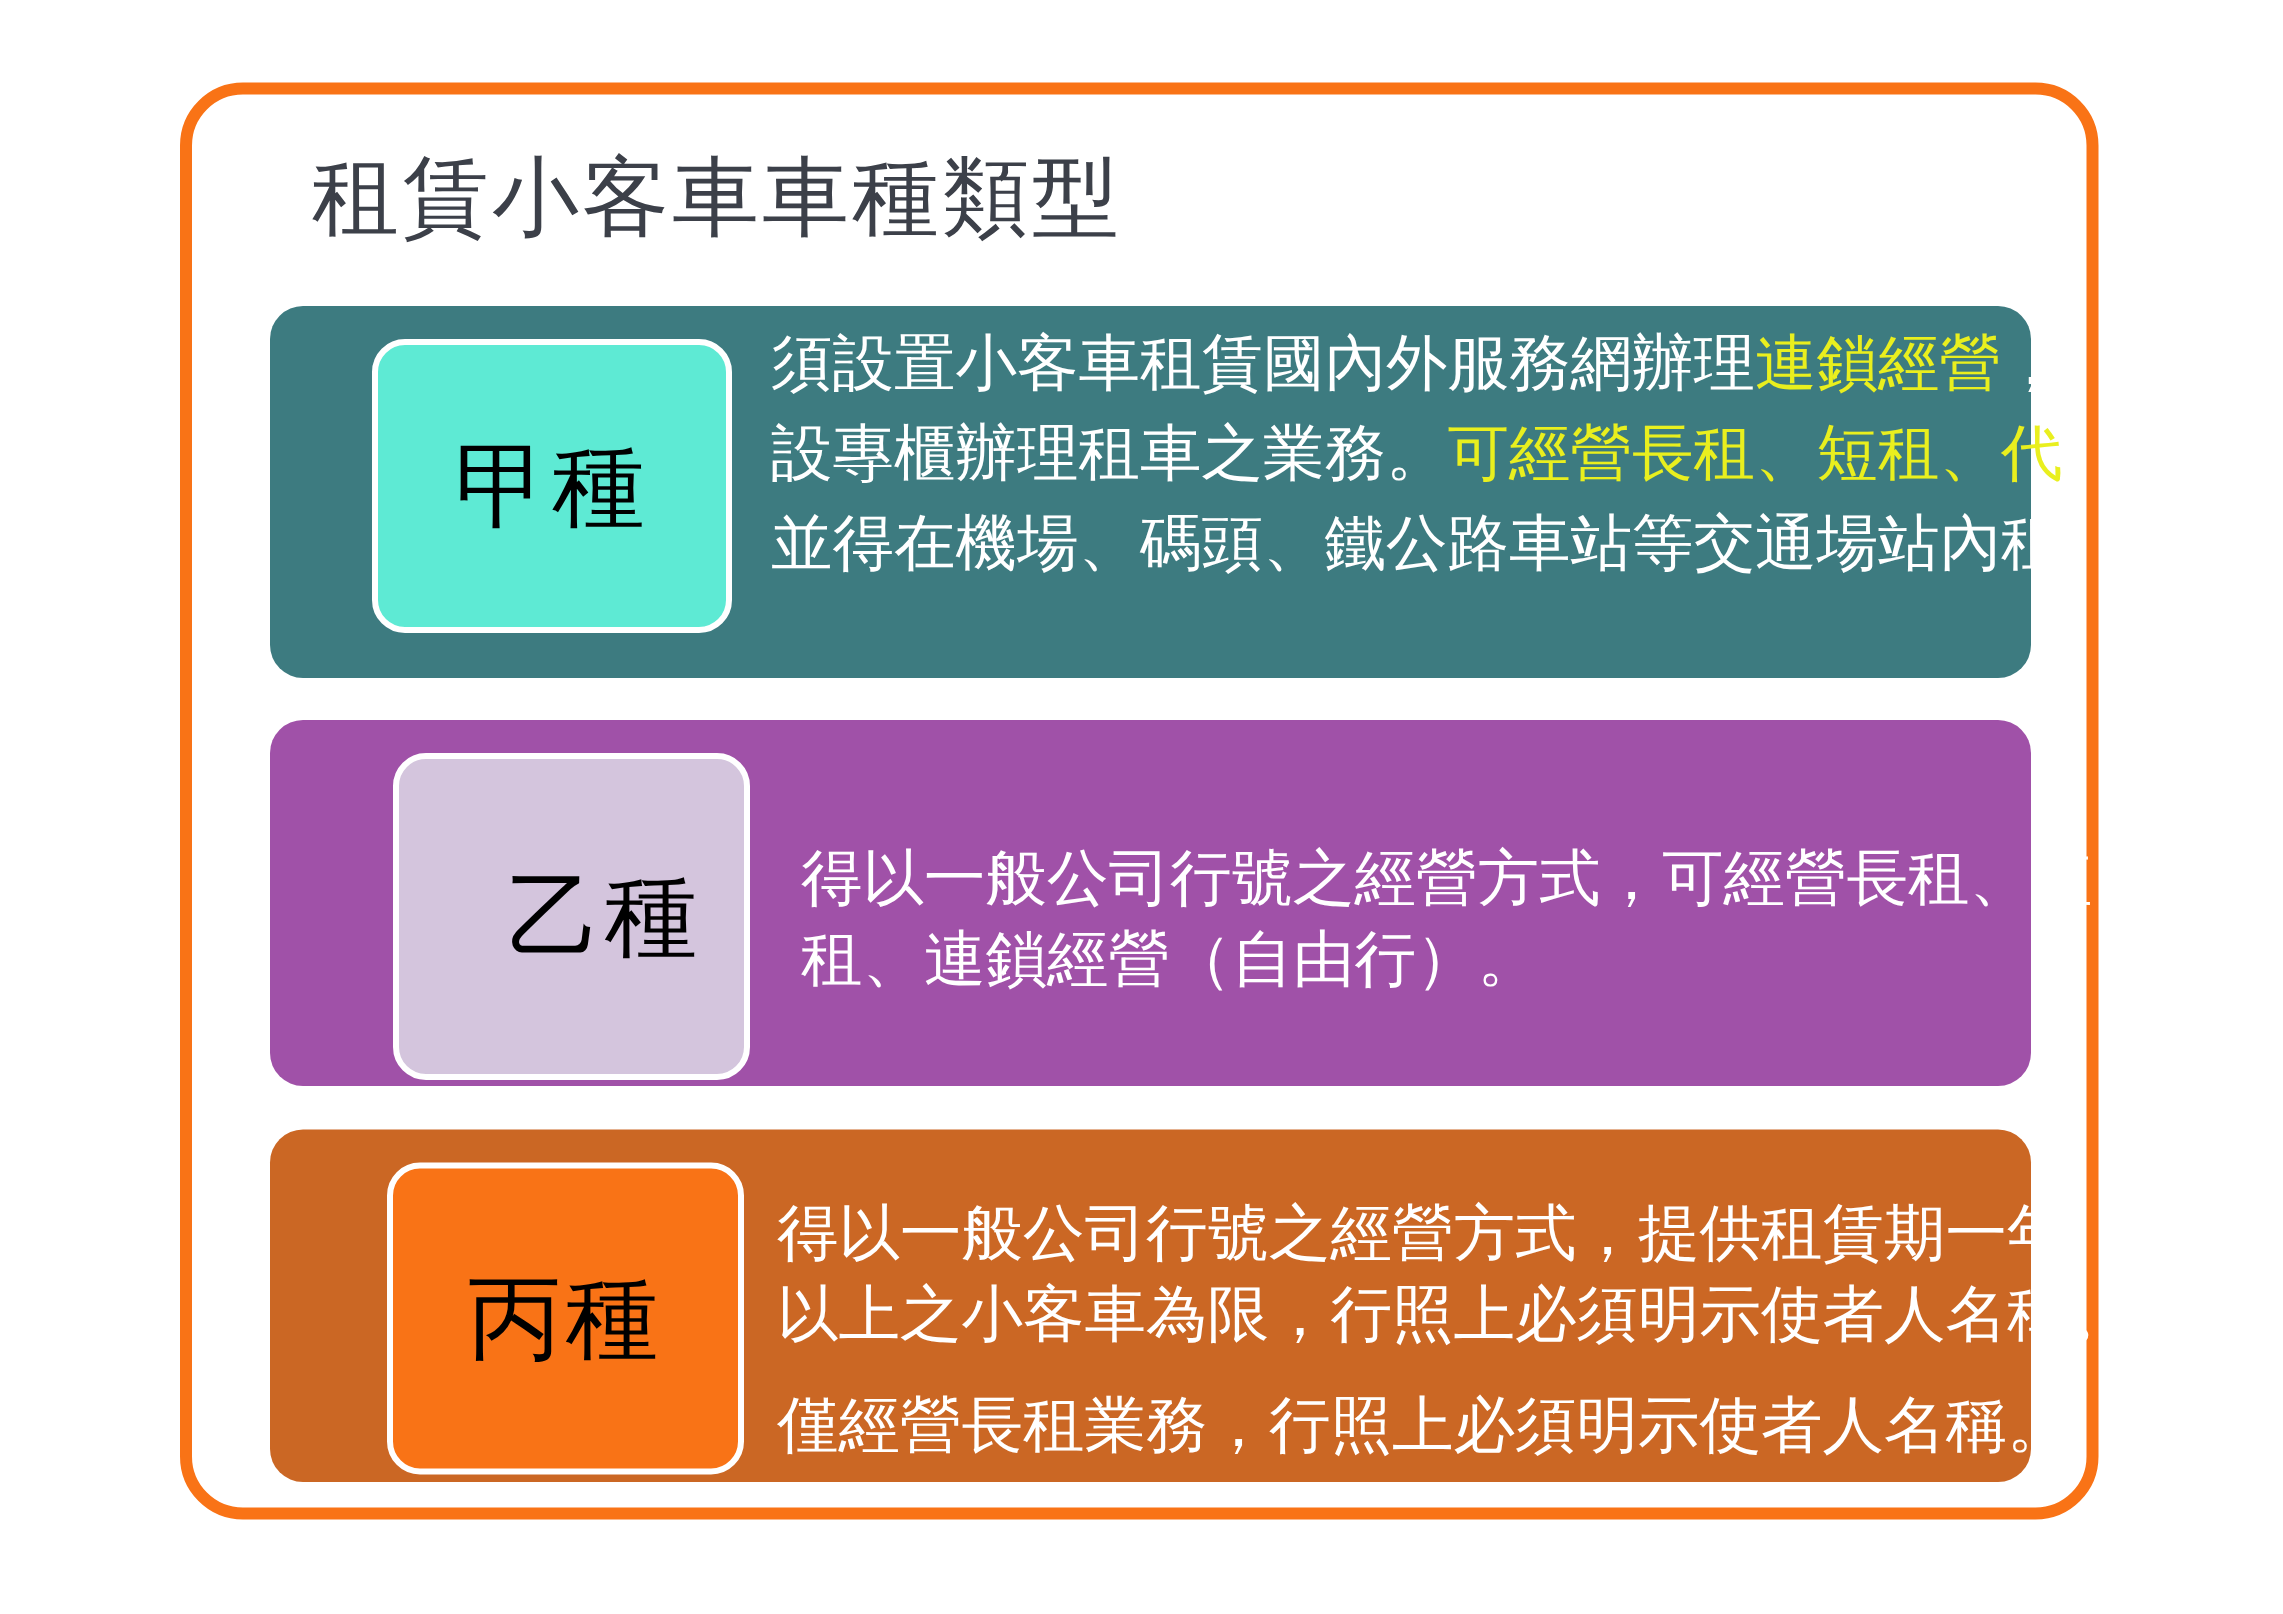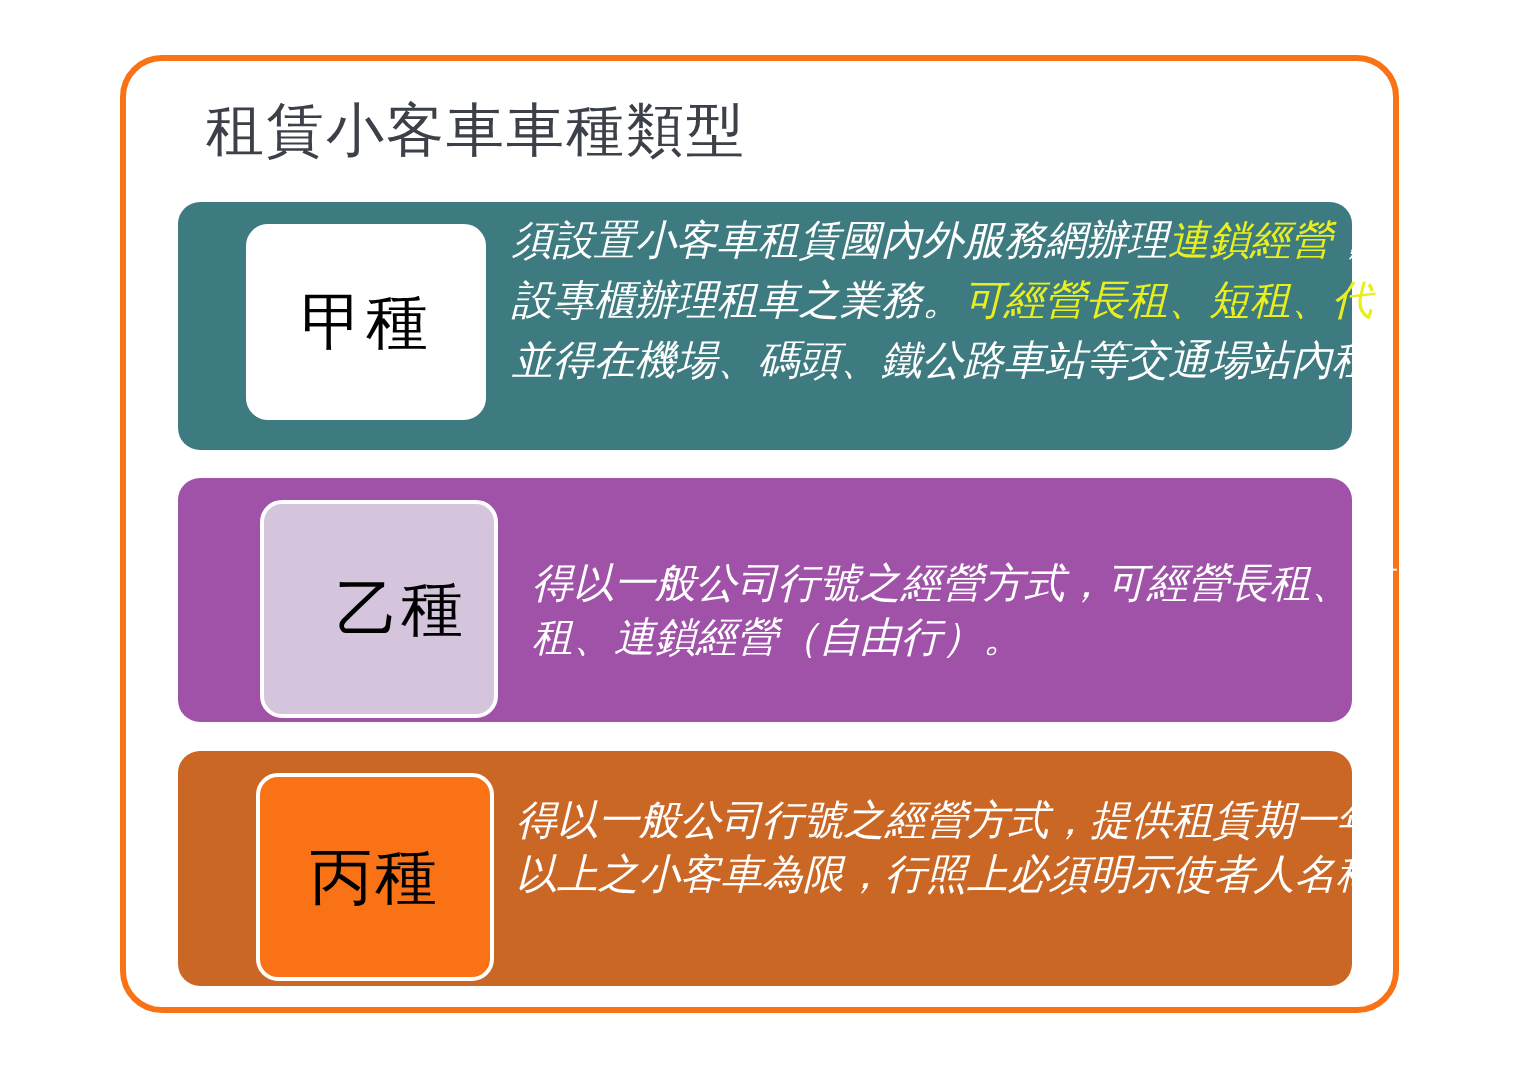--- a/index.html
+++ b/index.html
@@ -24,21 +24,21 @@
   }
 
   
   #card {
     position: absolute;
     left: 120px;
     top: 55px;
     width: 1279px;
     height: 958px;
     box-sizing: border-box;
-    border: 6px solid #f97316;
+    border: 8px solid #f97316;
     border-radius: 42px;
     background: #ffffff;
   }
 
   
   #title {
     position: absolute;
     left: 80px;
     top: 36px;
     font-size: 58px;
@@ -71,39 +71,38 @@
     align-items: center;
     justify-content: center;
     color: #000000;
     font-size: 62px;
     letter-spacing: 3px;
     font-family: "Liberation Sans", "DejaVu Sans", sans-serif;
   }
   #badge-jia {
     left: 68px; top: 22px;
     width: 240px; height: 196px;
-    background: #ffffff;
+    background: #5eead4;
   }
   #badge-yi {
     left: 82px; top: 22px;
     width: 238px; height: 218px;
     background: #d4c5dd;
     padding-left: 44px;
   }
   #badge-bing {
     left: 78px; top: 22px;
     width: 238px; height: 208px;
     background: #f97316;
   }
 
   
   .body-text {
     position: absolute;
     color: #ffffff;
-    font-style: italic;
   }
   .hl { color: #e9ef1e; }
 
   
   #text-jia {
     left: 334px;
     top: 8px;
     width: 828px;
     font-size: 41px;
     line-height: 60px;
@@ -163,17 +162,18 @@
     </div>
 
     <div class="band" id="band-bing">
       <div class="badge" id="badge-bing">
         <span>丙種</span>
       </div>
       <div class="body-text" id="text-bing">
         <span class="tline"><span>得以一般公司行號之經營方式，提供租賃期一年</span></span>
         <span class="tline"><span>以上之小客車為限，行照上必須明示使者人名稱。</span></span>
         <span class="gap-line"></span>
+        <span class="tline"><span>僅經營長租業務，行照上必須明示使者人名稱。</span></span>
       </div>
     </div>
 
   </div>
 </div>
 
 </body></html>

